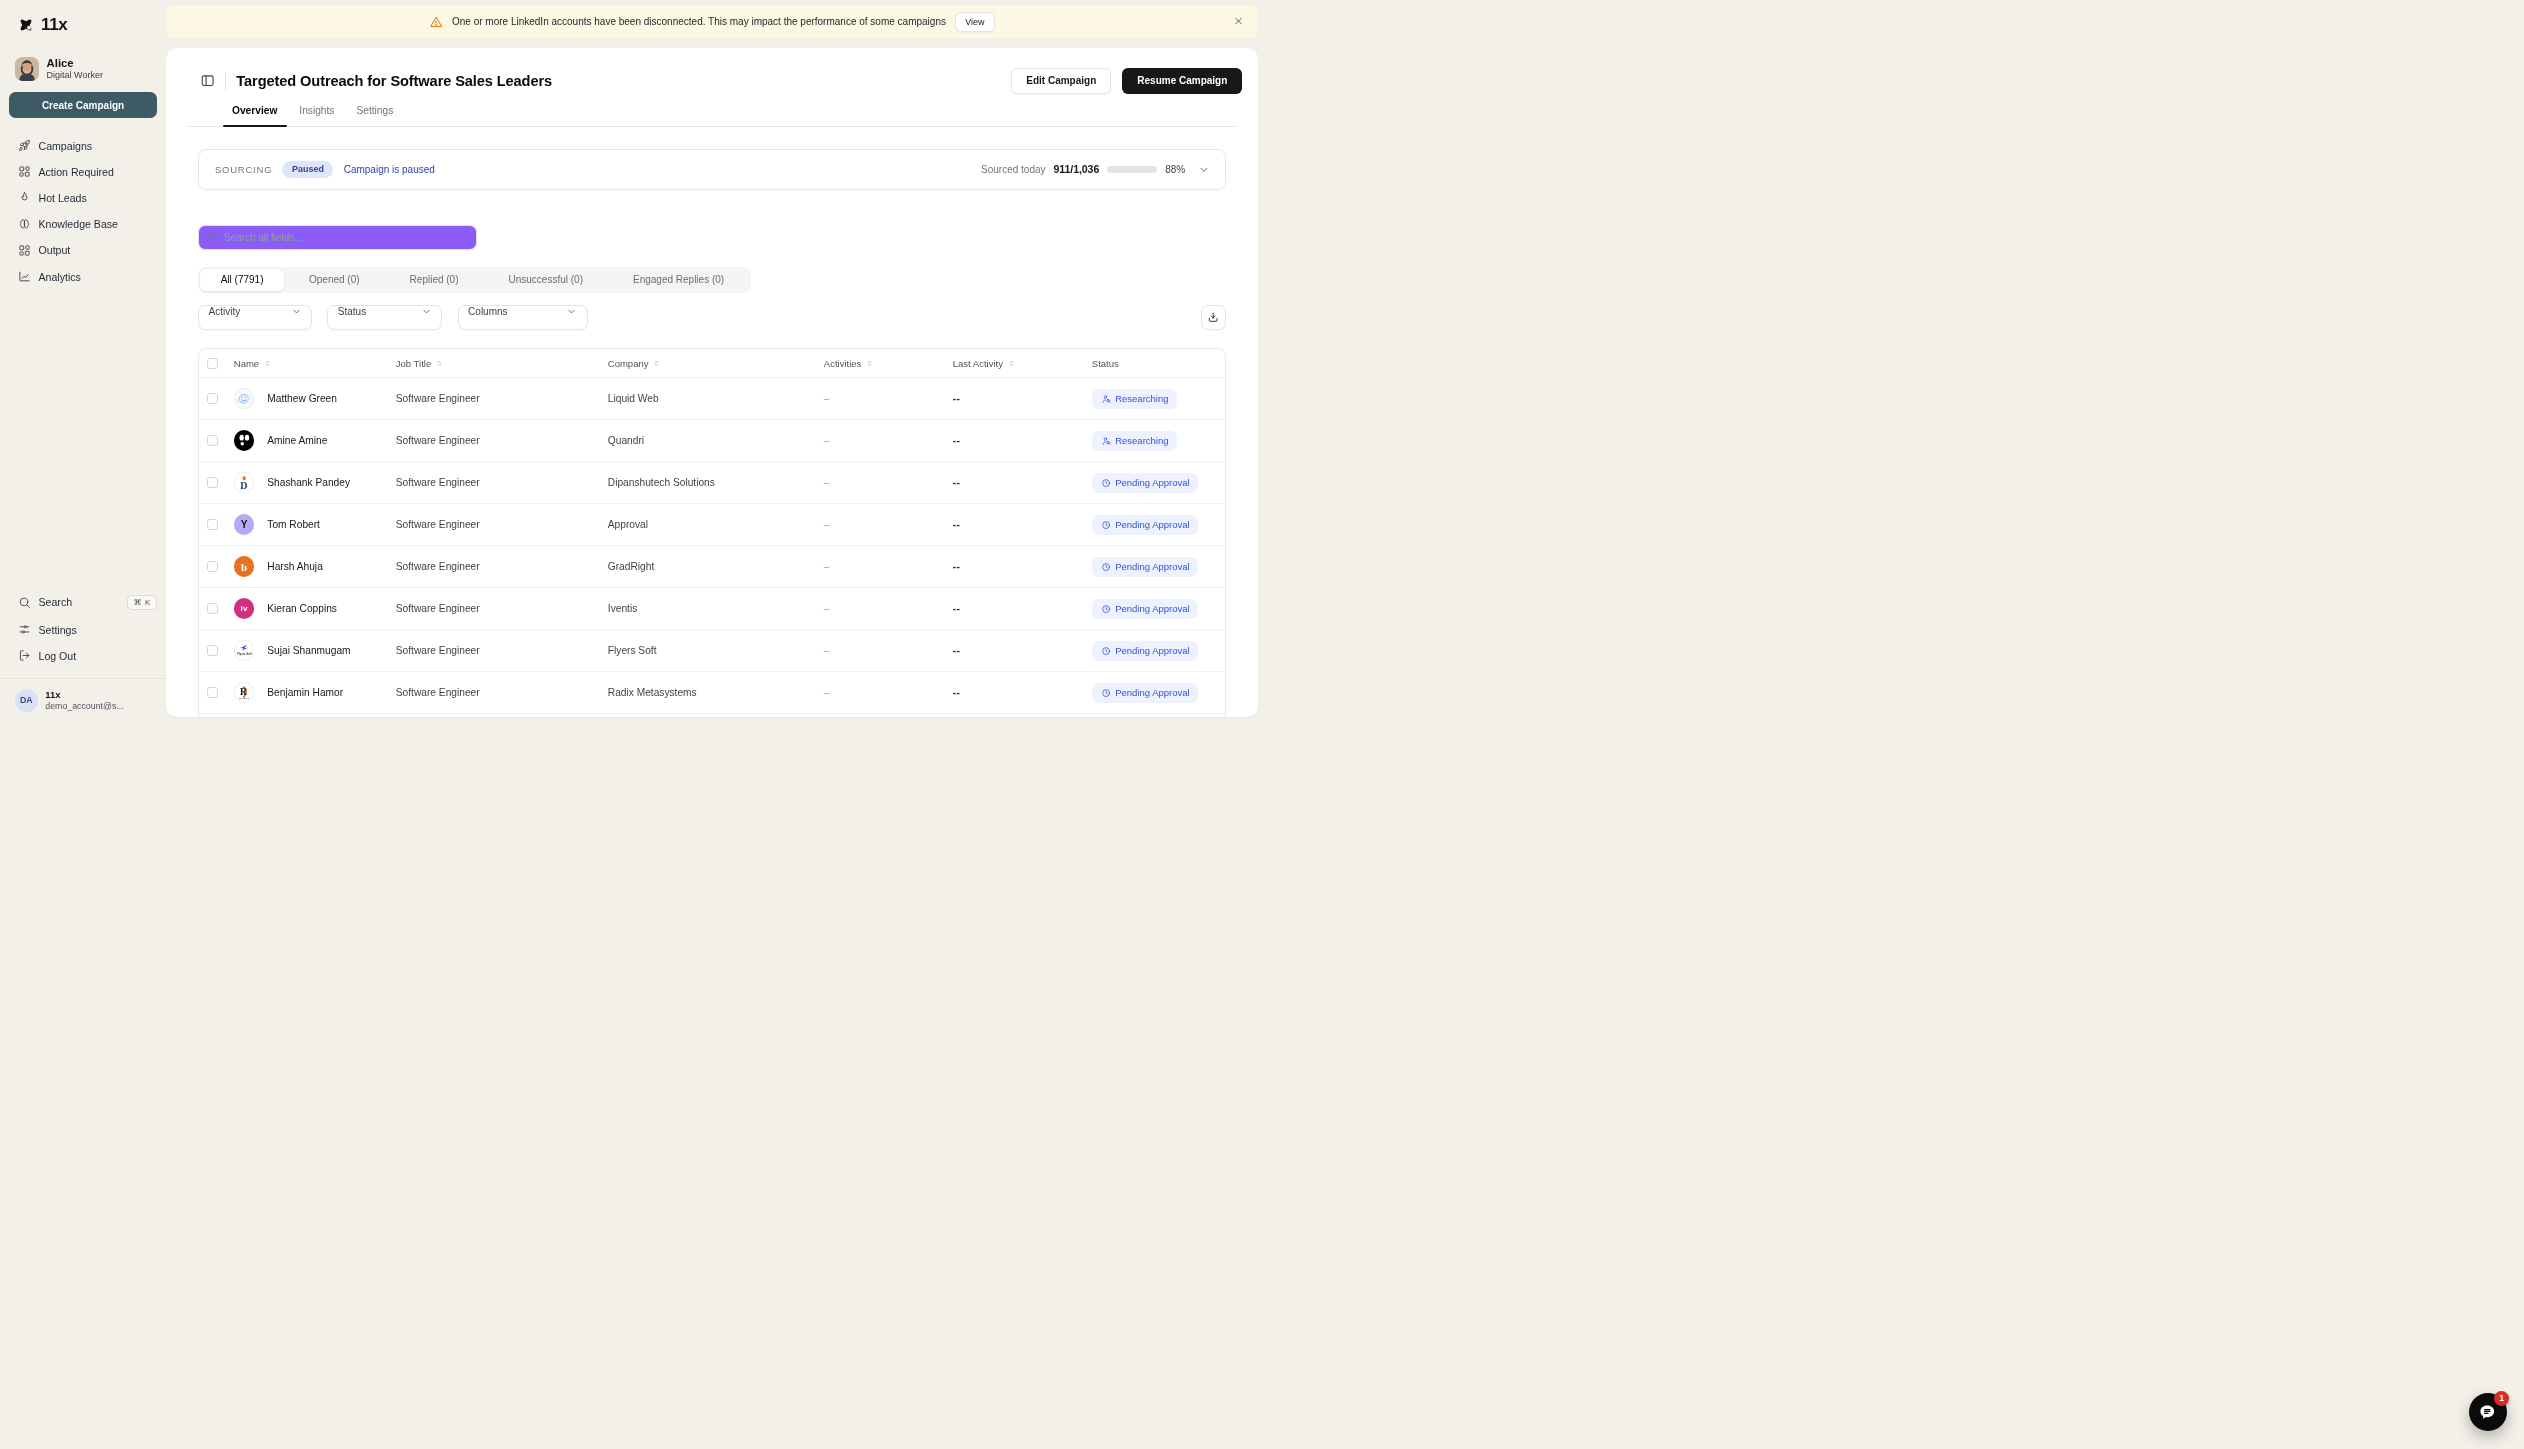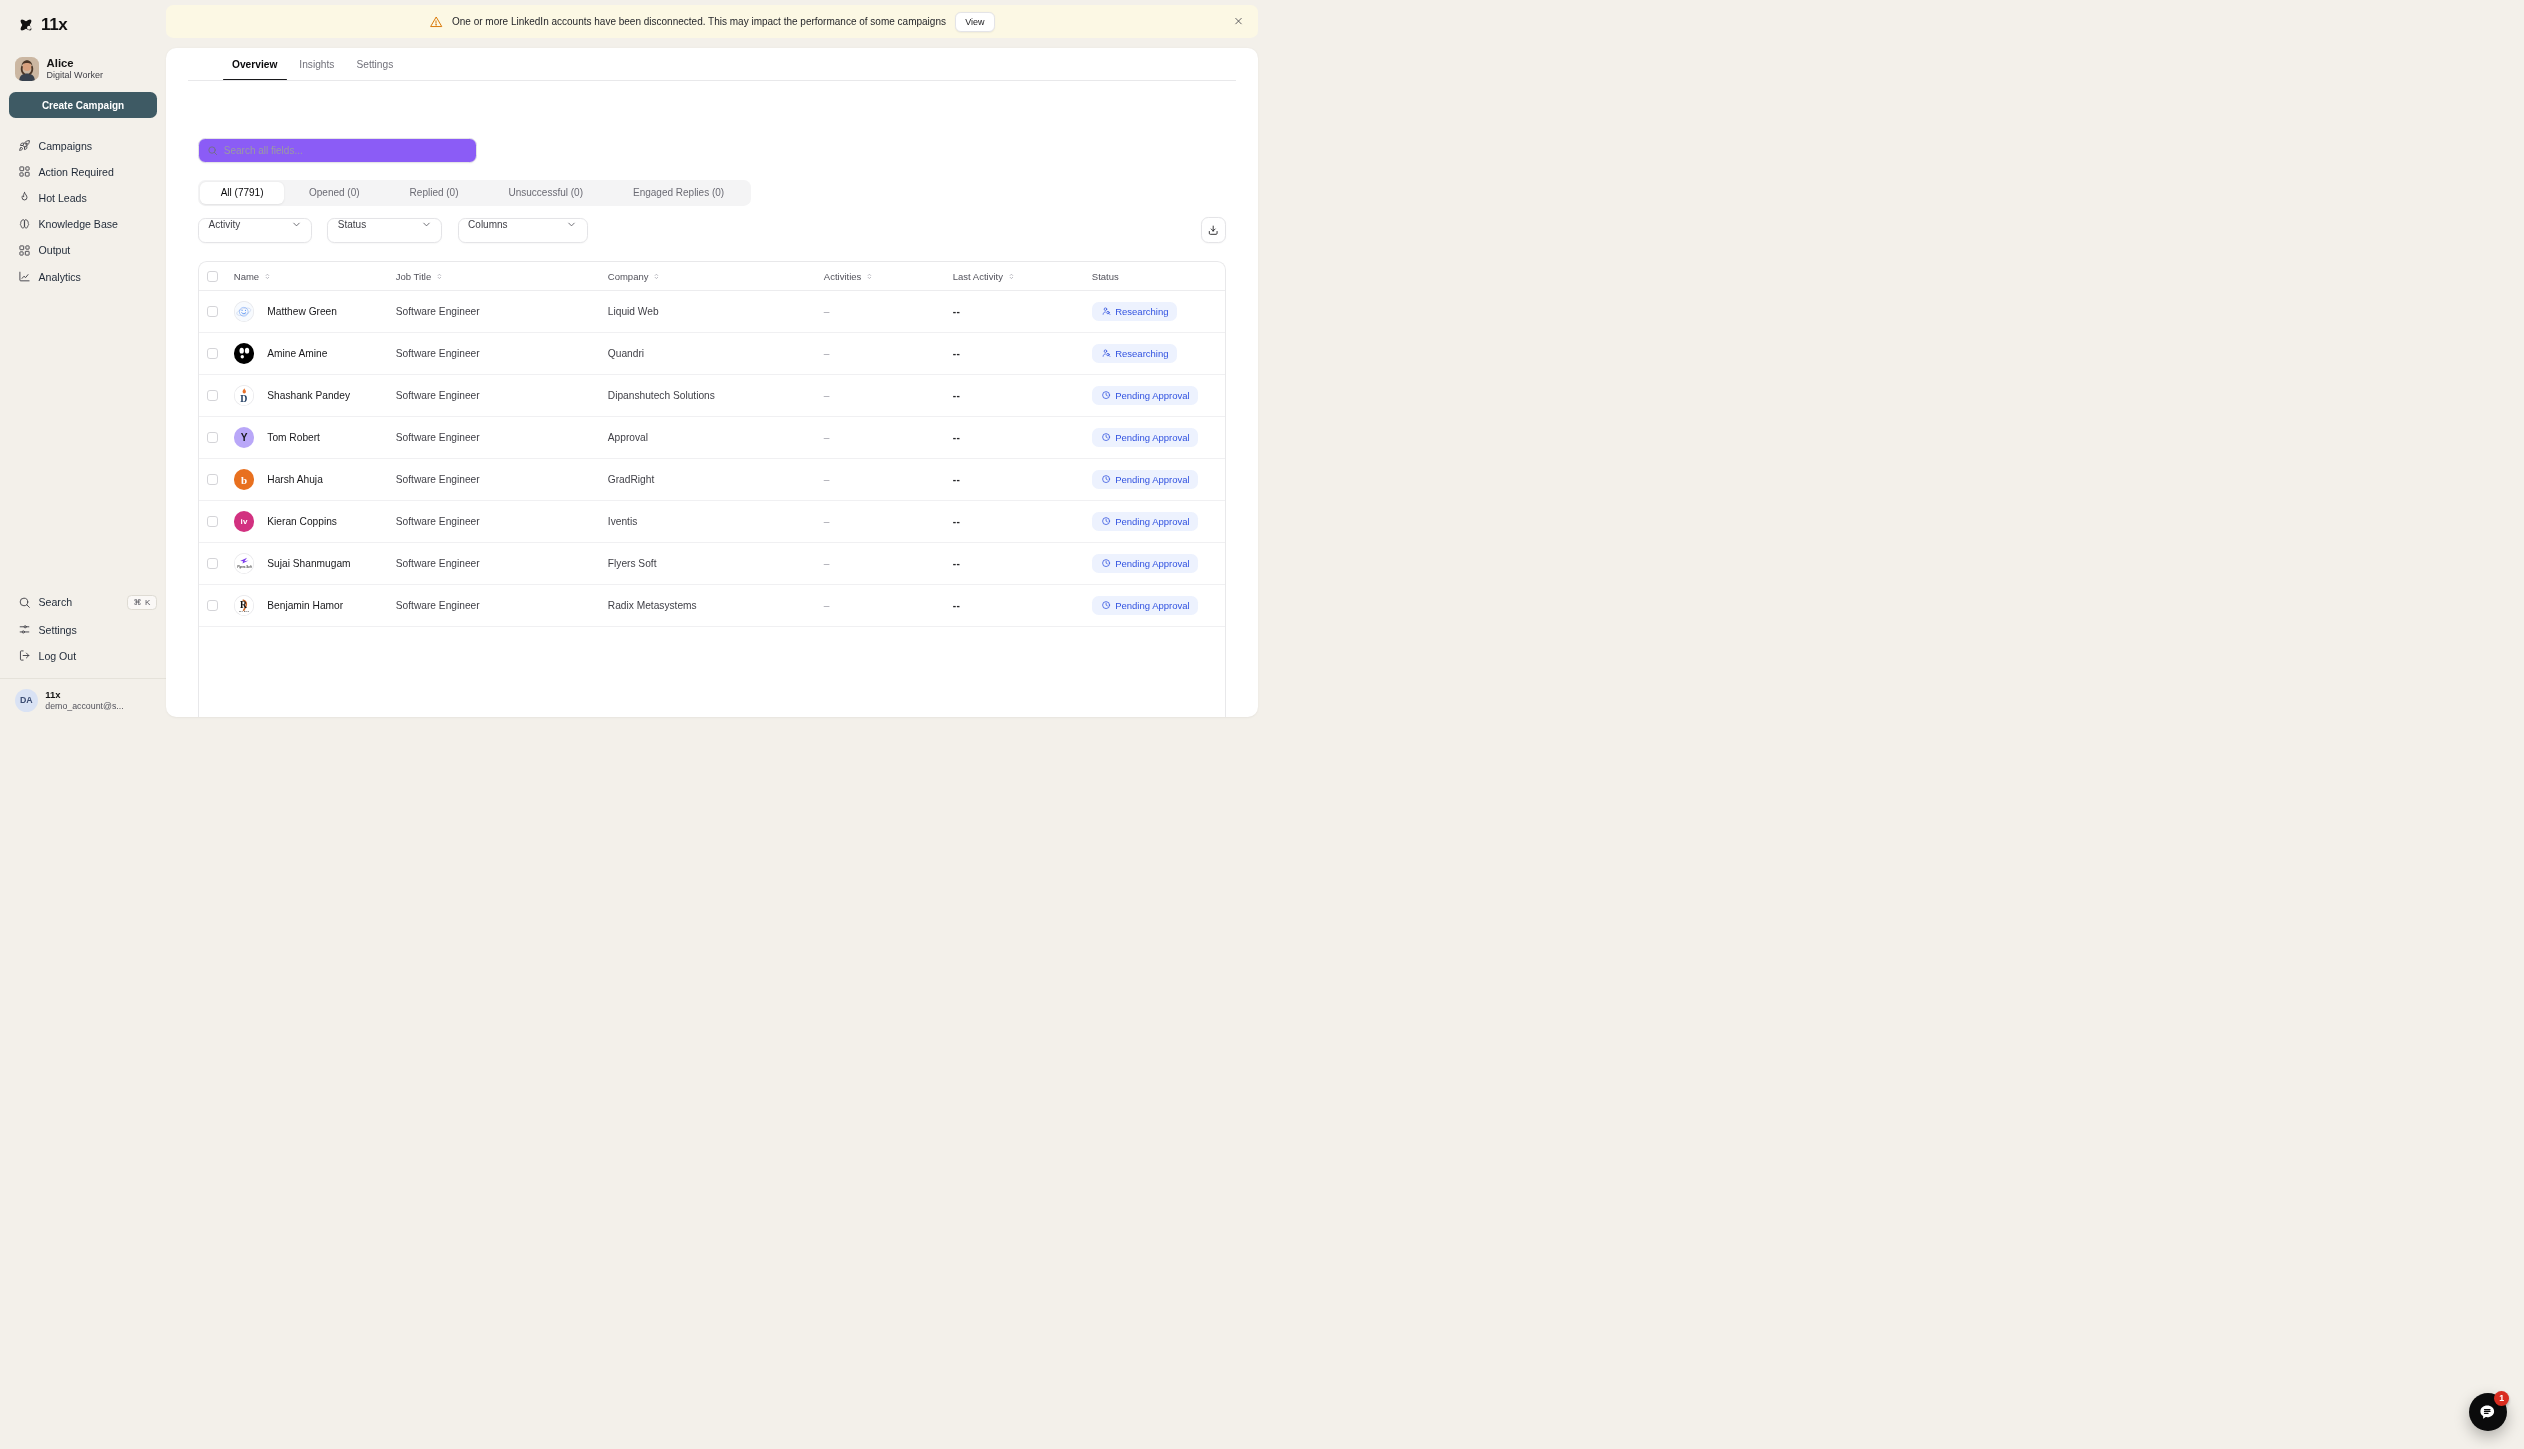--- a/index.html
+++ b/index.html
@@ -292,29 +292,61 @@
       <span>
         <svg width="11" height="11" viewBox="0 0 24 24" fill="none" stroke="#3F3F46" stroke-width="1.8" stroke-linecap="round">
           <path d="M6 6l12 12M18 6L6 18"></path>
         </svg>
       </span>
     </button>
   </div>
 
   <section class="panel">
 
+    <div class="panel-head">
+      <span style="cursor:pointer">
+        <svg width="15.3" height="15.3" viewBox="0 0 24 24" fill="none" stroke="#3F3F46" stroke-width="1.7">
+          <rect x="3.5" y="4.5" width="17" height="15" rx="2.5"></rect>
+            <path d="M9.5 4.5v15"></path>
+        </svg>
+      </span>
+      <span class="vdiv"></span>
+      <h1 class="page-title">Targeted Outreach for Software Sales Leaders</h1>
+      <span class="head-actions">
+        <button class="btn btn-outline">Edit Campaign</button>
+        <button class="btn btn-dark">Resume Campaign</button>
+      </span>
+    </div>
 
     <div class="tabs">
       <span class="tab active">Overview</span>
       <span class="tab">Insights</span>
       <span class="tab">Settings</span>
     </div>
 
     <div class="content">
 
+      <div class="sourcing">
+        <span class="sourcing-label">SOURCING</span>
+        <span class="paused-badge">Paused</span>
+        <span class="sourcing-link">Campaign is paused</span>
+        <span class="sourcing-right">
+          <span class="sourced-label">Sourced today</span>
+          <span class="sourced-value">911/1,036</span>
+          <span class="progress">
+            <span class="progress-fill" style="width: 88%;"></span>
+          </span>
+          <span class="pct">88%</span>
+          <span class="sourcing-chevron">
+            <svg width="11.7" height="11.7" viewBox="0 0 24 24" fill="none" stroke="#52525B" stroke-width="1.8" stroke-linecap="round" stroke-linejoin="round">
+              <path d="M6 9l6 6 6-6"></path>
+            </svg>
+          </span>
+        </span>
+      </div>
 
       <div class="search-box">
         <span>
           <svg width="11" height="11" viewBox="0 0 24 24" fill="none" stroke="#71717A" stroke-width="1.8" stroke-linecap="round">
             <circle cx="11" cy="11" r="7"></circle>
               <path d="M16.2 16.2L21 21"></path>
           </svg>
         </span>
         <input placeholder="Search all fields..." style="">
       </div>

